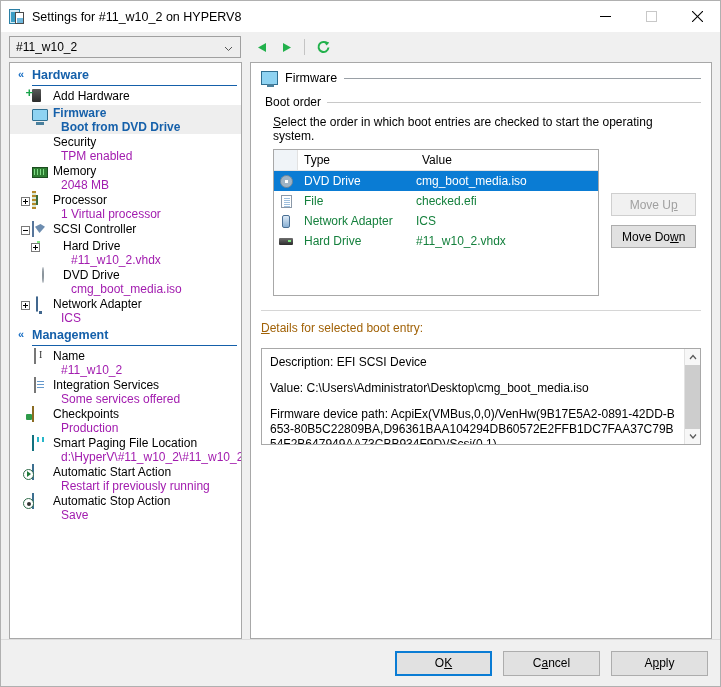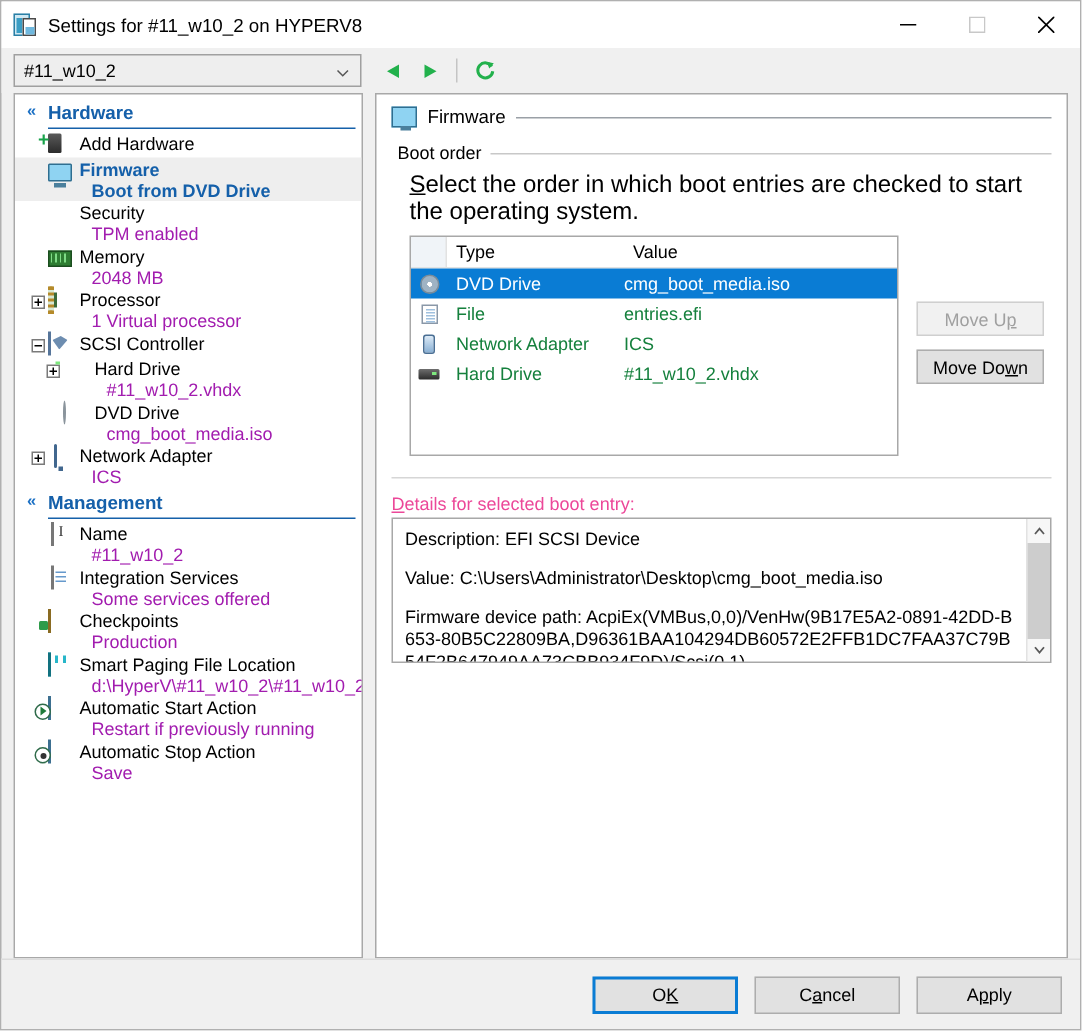--- a/index.html
+++ b/index.html
@@ -269,21 +269,21 @@
   .pane-head .htitle { font-size: 12.5px; color: #000; white-space: nowrap; }
   .pane-head .hrule { flex: 1; height: 1px; background: #9aa0a6; }
 
   .fieldset {
     margin-top: 2px;
   }
   .fs-legend-row { display: flex; align-items: center; gap: 6px; }
   .fs-legend { font-size: 12px; color: #000; white-space: nowrap; padding-left: 4px; }
   .fs-rule { flex: 1; height: 1px; background: #c8c8c8; }
   .fs-body { padding: 6px 4px 0 12px; }
-  .helptext { font-size: 16px; color: #000; margin-bottom: 6px; }
+  .helptext { font-size: 12px; color: #000; margin-bottom: 6px; }
   u.acc { text-decoration: underline; }
 
   .listrow { display: flex; gap: 12px; align-items: flex-start; }
   .listbox {
     width: 326px; height: 147px;
     border: 1px solid #a8a8a8;
     background: #ffffff;
     overflow: hidden;
     flex: none;
   }
@@ -329,21 +329,21 @@
     font-size: 12px;
     color: #000;
     font-family: "Liberation Sans", sans-serif;
     display: flex; align-items: center; justify-content: center;
     white-space: nowrap;
   }
   .btn.disabled { color: #a0a0a0; border-color: #cfcfcf; background:#f1f1f1; }
 
   .sep-line { height: 1px; background: #d6d6d6; margin: 14px 0 10px 0; }
 
-  .detail-label { font-size: 12px; color: #ec4899; margin-bottom: 2px; }
+  .detail-label { font-size: 12px; color: #a16207; margin-bottom: 13px; }
   .detailbox {
     height: 97px;
     border: 1px solid #a8a8a8;
     background: #ffffff;
     display: flex;
     overflow: hidden;
   }
   .detail-text {
     flex: 1;
     padding: 6px 8px;
@@ -637,21 +637,21 @@
                     <span class="ri-dvd"></span>
                   </span>
                 <span class="rc-type">DVD Drive</span>
                 <span class="rc-val">cmg_boot_media.iso</span>
               </div>
               <div class="lb-row">
                 <span class="rc-icon">
                     <span class="ri-file"></span>
                   </span>
                 <span class="rc-type">File</span>
-                <span class="rc-val">entries.efi</span>
+                <span class="rc-val">checked.efi</span>
               </div>
               <div class="lb-row">
                 <span class="rc-icon">
                     <span class="ri-net"></span>
                   </span>
                 <span class="rc-type">Network Adapter</span>
                 <span class="rc-val">ICS</span>
               </div>
               <div class="lb-row">
                 <span class="rc-icon">

